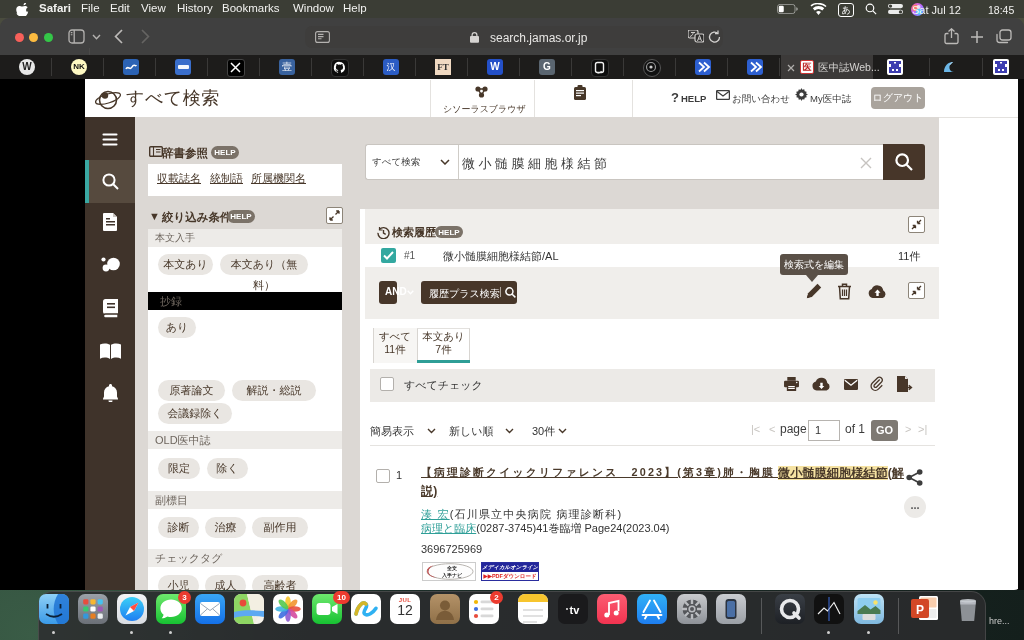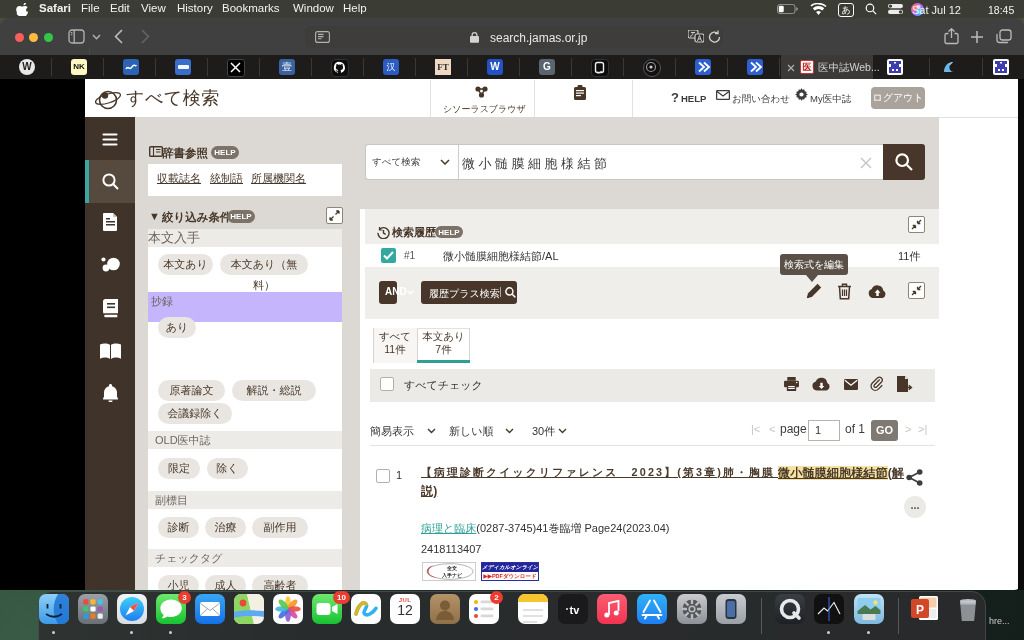--- a/index.html
+++ b/index.html
@@ -116,21 +116,21 @@
     </svg>
 </div>
 
 <div class="a" style="left:0;top:55px;width:1024px;height:24px;background:#1d1c1b" id="tabbar">
 
   <div class="a" style="left:0;top:3px;width:781px;height:18px;background:repeating-linear-gradient(90deg,transparent 0,transparent 51px,#3a3938 51px,#3a3938 52px)"></div>
   <div class="a" style="left:929px;top:3px;width:1px;height:18px;background:#3a3938"></div>
   <div class="a" style="left:982px;top:3px;width:1px;height:18px;background:#3a3938"></div>
 
   <div class="a" style="left:19px;top:4px;width:16px;height:16px;border-radius:50%;background:#e8e8e8;color:#222;font-size:10px;font-weight:700;text-align:center;line-height:16px">W</div>
-  <div class="a" style="left:71px;top:4px;width:16px;height:16px;border-radius:3px;background:#fef9c3;color:#111;font-size:8px;font-weight:700;text-align:center;line-height:16px">NK</div>
+  <div class="a" style="left:71px;top:4px;width:16px;height:16px;border-radius:8px;background:#fef9c3;color:#111;font-size:8px;font-weight:700;text-align:center;line-height:16px">NK</div>
   <div class="a" style="left:123px;top:4px;width:16px;height:16px;border-radius:3px;background:#2c63b5">
       <svg width="16" height="16" viewBox="0 0 16 16" fill="none" stroke="#fff" stroke-width="1.6">
         <path d="M3 10c2-4 4 2 6-2s4 0 4-2"></path>
       </svg>
     </div>
   <div class="a" style="left:175px;top:4px;width:16px;height:16px;border-radius:3px;background:#3a6ecb">
       <div style="margin:6px 2.5px;height:4px;background:#fff;border-radius:1px;opacity:.95"></div>
     </div>
   <div class="a" style="left:227px;top:4px;width:16px;height:16px;border-radius:3px;background:#000;border:.5px solid #444">
       <svg width="15" height="15" viewBox="0 0 15 15" stroke="#fff" stroke-width="1.5">
@@ -310,24 +310,24 @@
   <span class="a" style="left:149px;top:131px;font-size:11px;color:#473729">▼</span>
   <span class="a" style="left:162px;top:131px;font-size:11.5px;font-weight:700;color:#473729">絞り込み条件</span>
   <div class="a" style="left:227px;top:131px;width:28px;height:13px;background:#7b7268;border-radius:7px;color:#fff;font-size:8px;font-weight:700;text-align:center;line-height:13px">HELP</div>
   <div class="a" style="left:326px;top:128px;width:17px;height:17px;background:#fff;border:1px solid #8d8579;border-radius:2px;box-sizing:border-box">
       <svg width="11" height="11" viewBox="0 0 11 11" style="margin:2px" stroke="#473729" stroke-width="1.3" fill="none">
         <path d="M6.5 4.5 10 1m0 0H7.2M10 1v2.8M4.5 6.5 1 10m0 0h2.8M1 10V7.2"></path>
       </svg>
     </div>
 
   <div class="a" style="left:148px;top:150px;width:194px;height:361px;background:#fff;overflow:hidden" id="filterpanel">
-    <div class="a" style="left:0;top:0;width:194px;height:18px;background:#edebe8;color:#6e665e;font-size:13px;line-height:18px;padding-left:0;box-sizing:border-box">本文入手</div>
+    <div class="a" style="left:0;top:0;width:194px;height:18px;background:#edebe8;color:#6e665e;font-size:10px;line-height:18px;padding-left:7px;box-sizing:border-box">本文入手</div>
     <div class="a pill" style="left:10px;top:25px;width:55px">本文あり</div>
     <div class="a pill" style="left:72px;top:25px;width:88px">本文あり（無料）</div>
-    <div class="a" style="left:0;top:63px;width:194px;height:30px;background:#c4b5fd;color:#6e665e;font-size:11px;line-height:18px;padding-left:3px;box-sizing:border-box">抄録</div>
+    <div class="a" style="left:0;top:63px;width:194px;height:18px;background:#000000;color:#6e665e;font-size:11px;line-height:18px;padding-left:12px;box-sizing:border-box">抄録</div>
     <div class="a pill" style="left:10px;top:88px;width:38px">あり</div>
     <div class="a pill" style="left:10px;top:151px;width:67px">原著論文</div>
     <div class="a pill" style="left:84px;top:151px;width:84px">解説・総説</div>
     <div class="a pill" style="left:10px;top:174px;width:74px">会議録除く</div>
     <div class="a" style="left:0;top:202px;width:194px;height:18px;background:#edebe8;color:#6e665e;font-size:11px;line-height:18px;padding-left:7px;box-sizing:border-box">OLD医中誌</div>
     <div class="a pill" style="left:10px;top:229px;width:42px">限定</div>
     <div class="a pill" style="left:59px;top:229px;width:41px">除く</div>
     <div class="a" style="left:0;top:262px;width:194px;height:18px;background:#edebe8;color:#6e665e;font-size:11px;line-height:18px;padding-left:7px;box-sizing:border-box">副標目</div>
     <div class="a pill" style="left:10px;top:288px;width:41px">診断</div>
     <div class="a pill" style="left:57px;top:288px;width:41px">治療</div>
@@ -479,22 +479,23 @@
   <div class="a" style="left:421px;top:387px;font-size:10.8px;font-weight:700;color:#4a3a2b;white-space:nowrap;letter-spacing:2.2px"><u>【病理診断クイックリファレンス　2023】(第3章)肺・胸膜・縦隔(腫瘍)</u></div>
     <div class="a" style="left:778px;top:386px;font-size:12.2px;font-weight:700;color:#4a3a2b;white-space:nowrap"><u><span style="background:#f5e2a2">微小髄膜細胞様結節</span>(解</u></div>
     <div class="a" style="left:421px;top:404px;font-size:12.2px;font-weight:700;color:#4a3a2b"><u>説)</u></div>
   <svg class="a" style="left:906px;top:390px" width="17" height="17" viewBox="0 0 17 17" fill="#3d3d3d">
       <circle cx="13.7" cy="3" r="2.8"></circle>
       <circle cx="3.2" cy="8.5" r="2.8"></circle>
       <circle cx="13.7" cy="14" r="2.8"></circle>
       <path d="M3.2 8.5 13.7 3M3.2 8.5 13.7 14" stroke="#3d3d3d" stroke-width="1.6"></path>
     </svg>
   <div class="a" style="left:904px;top:417px;width:22px;height:22px;border-radius:50%;background:#eceae7;color:#555;font-size:11px;font-weight:700;text-align:center;line-height:18px">...</div>
+  <div class="a" style="left:421px;top:428px;font-size:11px;color:#333;letter-spacing:1.2px"><span style="color:#2f9f98;text-decoration:underline">湊 宏</span>(石川県立中央病院 病理診断科)</div>
   <div class="a" style="left:421px;top:442px;font-size:11px;color:#333"><span style="color:#2f9f98;text-decoration:underline">病理と臨床</span>(0287-3745)41巻臨増 Page24(2023.04)</div>
-  <div class="a" style="left:421px;top:464px;font-size:11px;color:#333">2418113407</div>
+  <div class="a" style="left:421px;top:464px;font-size:11px;color:#333">3696725969</div>
 
   <div class="a" style="left:422px;top:483px;width:54px;height:19px;background:#fff;border:1px solid #ccc;box-sizing:border-box">
       <svg width="52" height="17" viewBox="0 0 52 17">
         <ellipse cx="27" cy="8.5" rx="23" ry="7.8" fill="#fdfdfd" stroke="#b9b5b0" stroke-width="1"></ellipse>
         <path d="M10 2.5C4.5 4 3.5 7 4.5 9.5c1 2.6 5 5 10 5.2-6.5-1-9.5-4-9-6.7.4-2.5 2.5-4.5 4.5-5.5z" fill="#b03a3a"></path>
         <path d="M12 1.8C6 3.5 3 6.5 4.3 9.8c.9 2.2 4.2 4.3 8.2 4.9C6 13 4 10 5 7.2 5.8 4.8 8.6 2.8 12 1.8z" fill="#cc6a6a"></path>
         <text x="29" y="7" font-size="5" text-anchor="middle" fill="#222" font-weight="bold">全文</text>
         <text x="29" y="13.5" font-size="5" text-anchor="middle" fill="#222" font-weight="bold">入手ナビ</text>
       </svg>
     </div>

